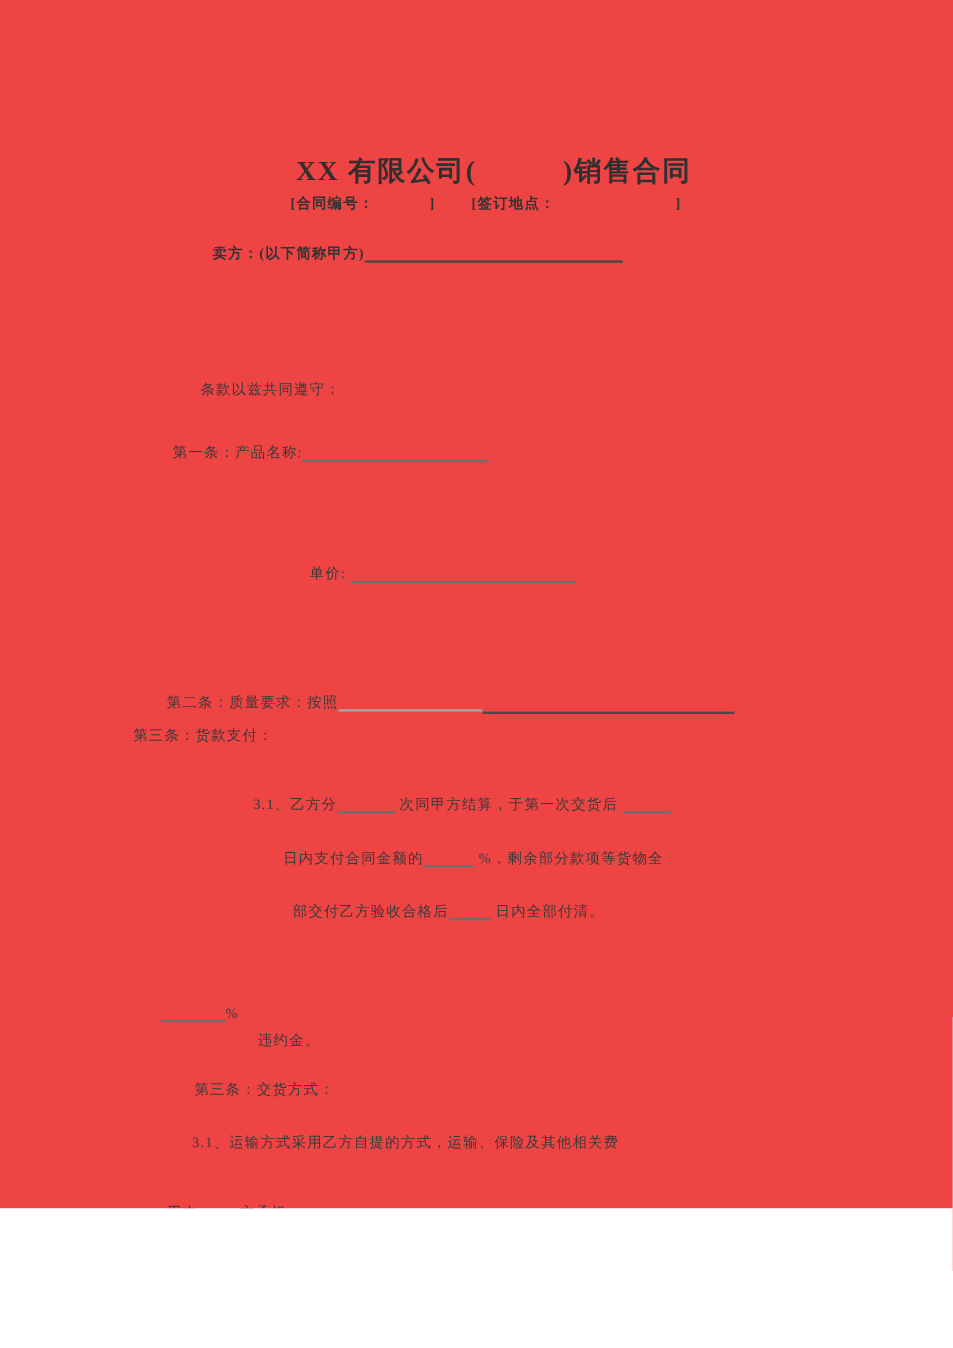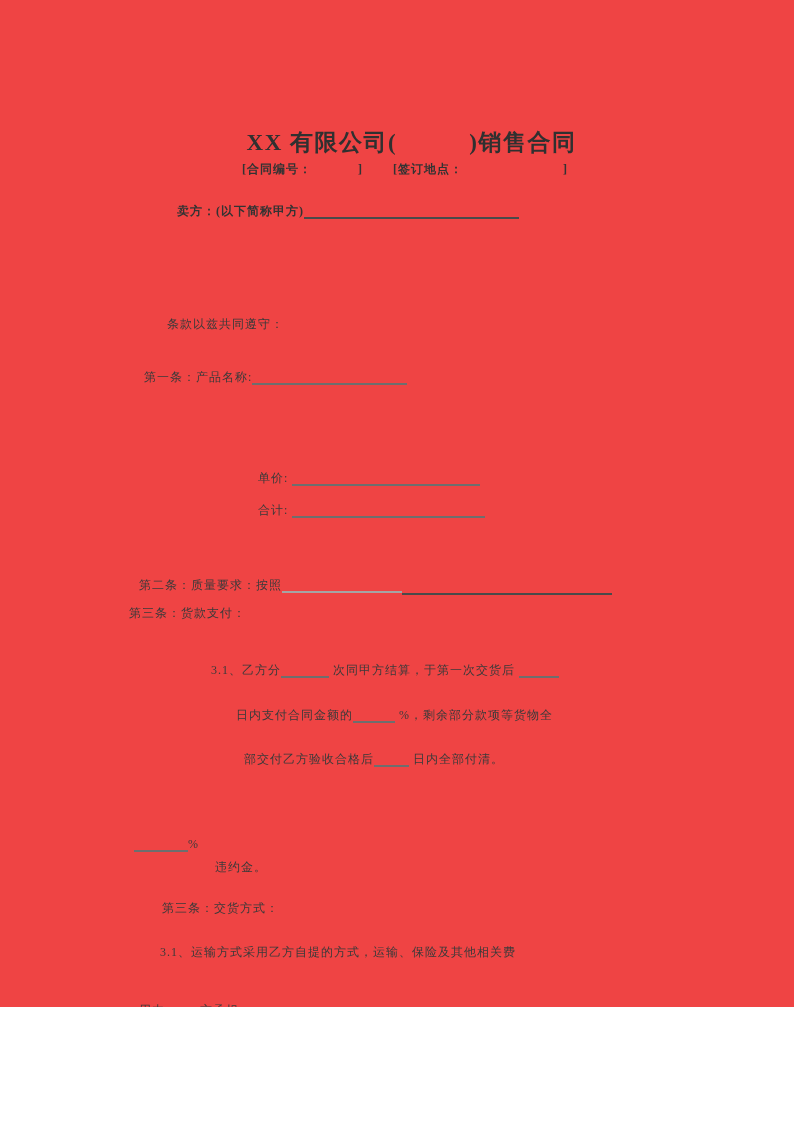--- a/index.html
+++ b/index.html
@@ -60,29 +60,26 @@
 
 
   <div class="line" style="top:317px; left:167px;">条款以兹共同遵守：</div>
 
   <div class="line" style="top:355px; left:128px;">
     <span>第一条：产品名称:</span><span class="blank soft" style="width:155px;"></span>
   </div>
   <div class="line" style="top:444px; left:242px;margin-top:12px;">
     <span>单价: </span><span class="blank soft" style="width:188px;"></span>
   </div>
-  <div class="line" style="top:488px; left:242px;">
-    <span>合计: </span><span class="blank soft" style="width:193px;"></span>
-  </div>
 
   <div class="line" style="top:563px; left:123px;">
     <span>第二条：质量要求：按照</span><span class="blank light" style="width:120px;"></span><span class="blank" style="width:210px; vertical-align:-6px;"></span>
   </div>
 
-  <div class="line" style="top:606px; left:129px;">第三条：货款支付：</div>
+  <div class="line" style="top:606px; left:111px;">第三条：货款支付：</div>
 
   <div class="line" style="top:648px; left:195px;">
     <span>3.1、乙方分</span><span class="blank soft" style="width:48px;"></span><span> 次同甲方结算，于第一次交货后 </span><span class="blank soft" style="width:40px;"></span>
   </div>
   <div class="line" style="top:693px; left:220px;">
     <span>日内支付合同金额的</span><span class="blank soft" style="width:42px;"></span><span> %，剩余部分款项等货物全</span>
   </div>
   <div class="line" style="top:737px; left:228px;">
     <span>部交付乙方验收合格后</span><span class="blank soft" style="width:35px;"></span><span> 日内全部付清。</span>
   </div>

